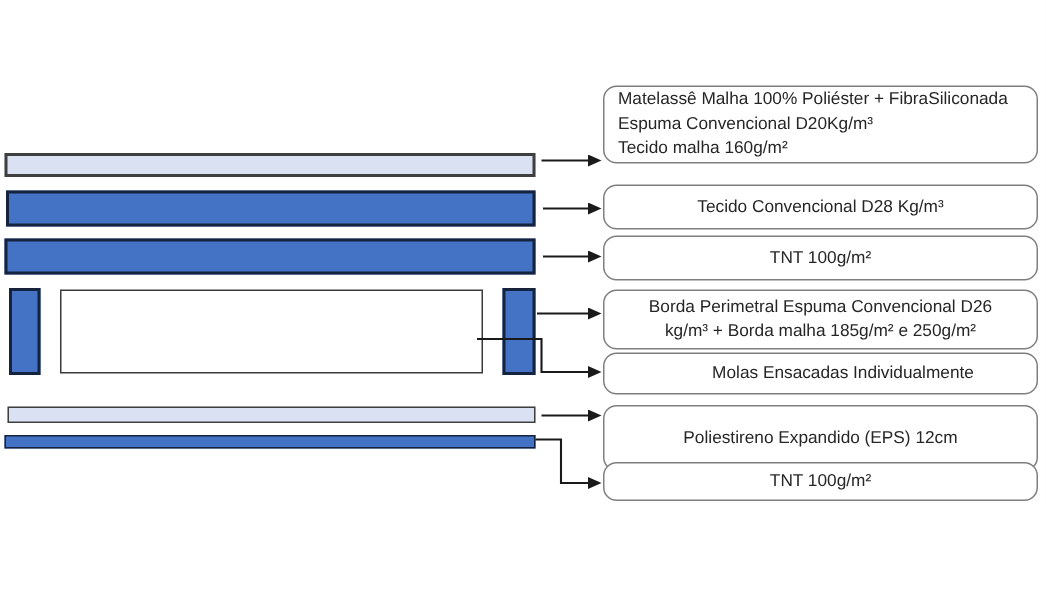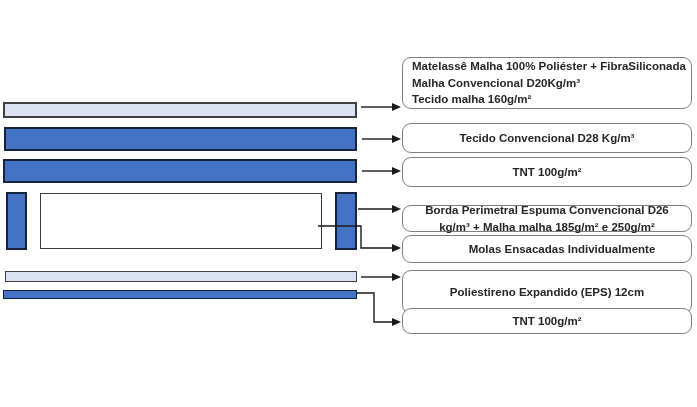--- a/index.html
+++ b/index.html
@@ -58,21 +58,21 @@
     border-radius:9px;
     color:var(--text);
     font-size:11.5px;
     line-height:16.5px;
     display:flex;
     flex-direction:column;
     justify-content:center;
   }
   .callout.align-left{ align-items:flex-start; padding:2px 9px; }
   .callout.align-center{ align-items:center; text-align:center; padding:1px 6px; }
-  .callout .line{ display:block; white-space:nowrap;font-weight:bold; }
+  .callout .line{ display:block; white-space:nowrap; }
 </style>
 </head>
 <body>
 
 <div class="canvas">
 
   <div class="bar light" style="left:3px; top:102px; width:354px; height:16px;"></div>
 
   <div class="bar blue" style="left:4px; top:127px; width:353px; height:24px;"></div>
 
@@ -100,35 +100,35 @@
       <path d="M362,171 H392" marker-end="url(#ah)"></path>
       <path d="M358,209 H392" marker-end="url(#ah)"></path>
       <path d="M318,226 H361 V248 H392" marker-end="url(#ah)"></path>
       <path d="M361,277 H392" marker-end="url(#ah)"></path>
       <path d="M357,293 H374 V322 H392" marker-end="url(#ah)"></path>
     </g>
   </svg>
 
   <div class="callout align-left" style="top:57px; height:52px;">
     <span class="line">Matelassê Malha 100% Poliéster + FibraSiliconada</span>
-    <span class="line">Malha Convencional D20Kg/m³</span>
+    <span class="line">Espuma Convencional D20Kg/m³</span>
     <span class="line">Tecido malha 160g/m²</span>
   </div>
 
   <div class="callout align-center" style="top:123px; height:30px;">
     <span class="line">Tecido Convencional D28 Kg/m³</span>
   </div>
 
   <div class="callout align-center" style="top:157px; height:30px;">
     <span class="line">TNT 100g/m²</span>
   </div>
 
-  <div class="callout align-center" style="top:205px; height:27px;">
+  <div class="callout align-center" style="top:193px; height:40px;">
     <span class="line">Borda Perimetral Espuma Convencional D26</span>
-    <span class="line">kg/m³ + Malha malha 185g/m² e 250g/m²</span>
+    <span class="line">kg/m³ + Borda malha 185g/m² e 250g/m²</span>
   </div>
 
   <div class="callout align-center" style="top:235px; height:28px;padding-left:36px;">
     <span class="line">Molas Ensacadas Individualmente</span>
   </div>
 
   <div class="callout align-center" style="top:270px; height:44px;">
     <span class="line">Poliestireno Expandido (EPS) 12cm</span>
   </div>
 

